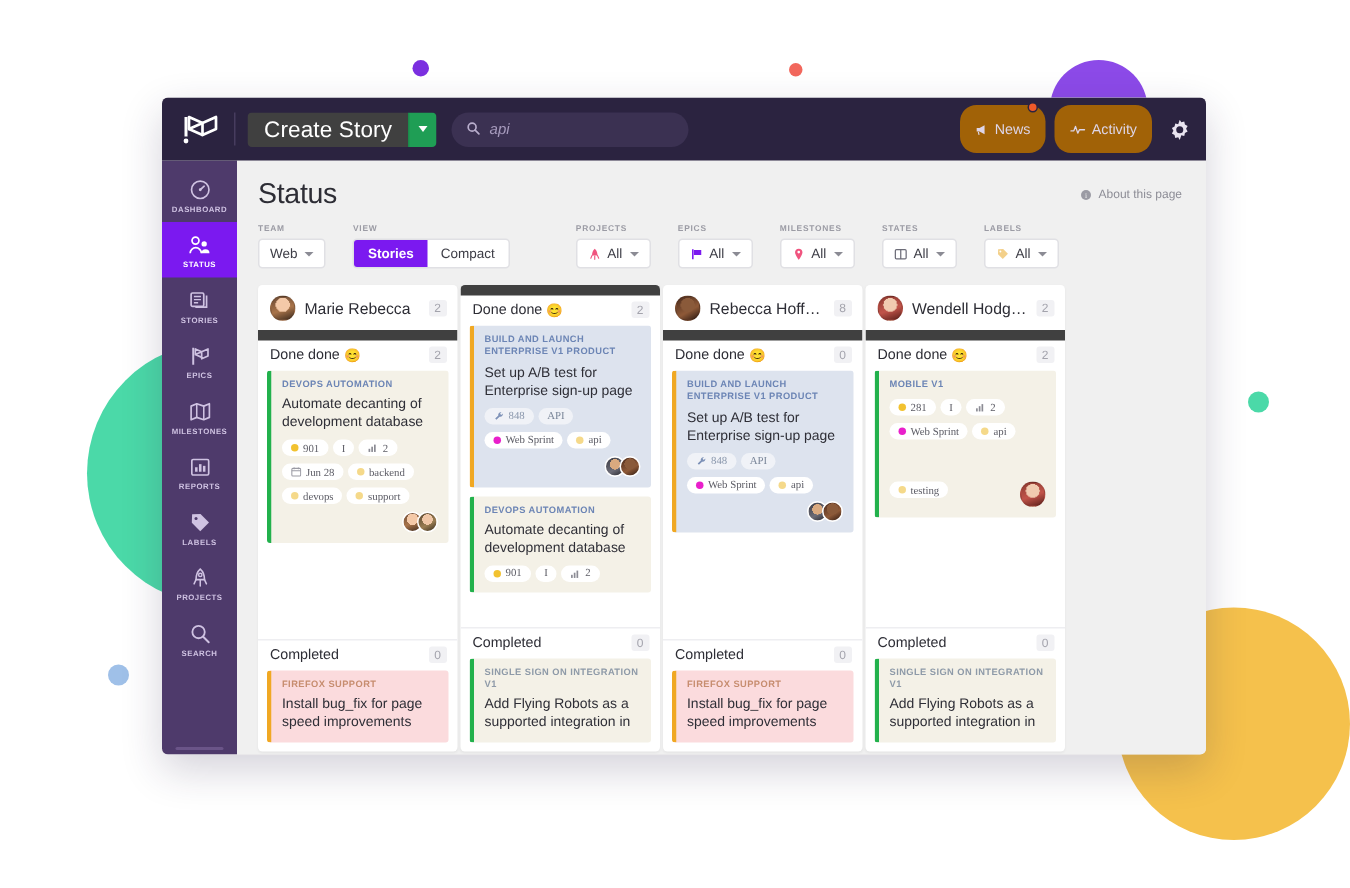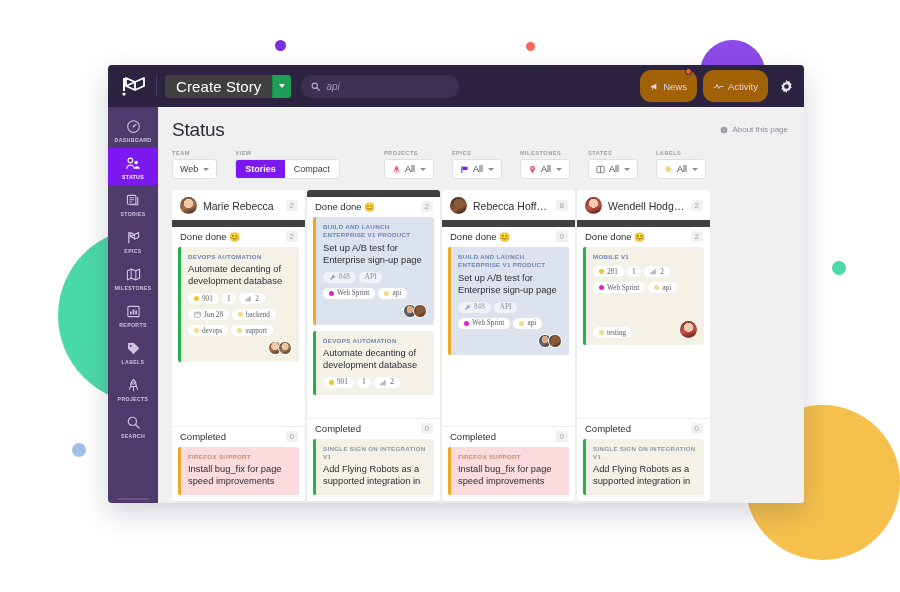--- a/index.html
+++ b/index.html
@@ -669,21 +669,21 @@
                 <div class="chips">
                   <span class="chip">
                       <i class="dotc dot-magenta"></i>
                       <span>Web Sprint</span>
                     </span>
                   <span class="chip">
                       <i class="dotc dot-pale"></i>
                       <span>api</span>
                     </span>
                 </div>
-                <div class="chips" style="align-items:flex-end;margin-top:28px;">
+                <div class="chips" style="align-items:flex-start;margin-top:28px;">
                   <span class="chip">
                       <i class="dotc dot-pale"></i>
                       <span>testing</span>
                     </span>
                   <span style="margin-left:auto;display:flex;">
                     <span class="avatar av4" style="margin-left:0;"></span>
                   </span>
                 </div>
               </div>
             </div>

